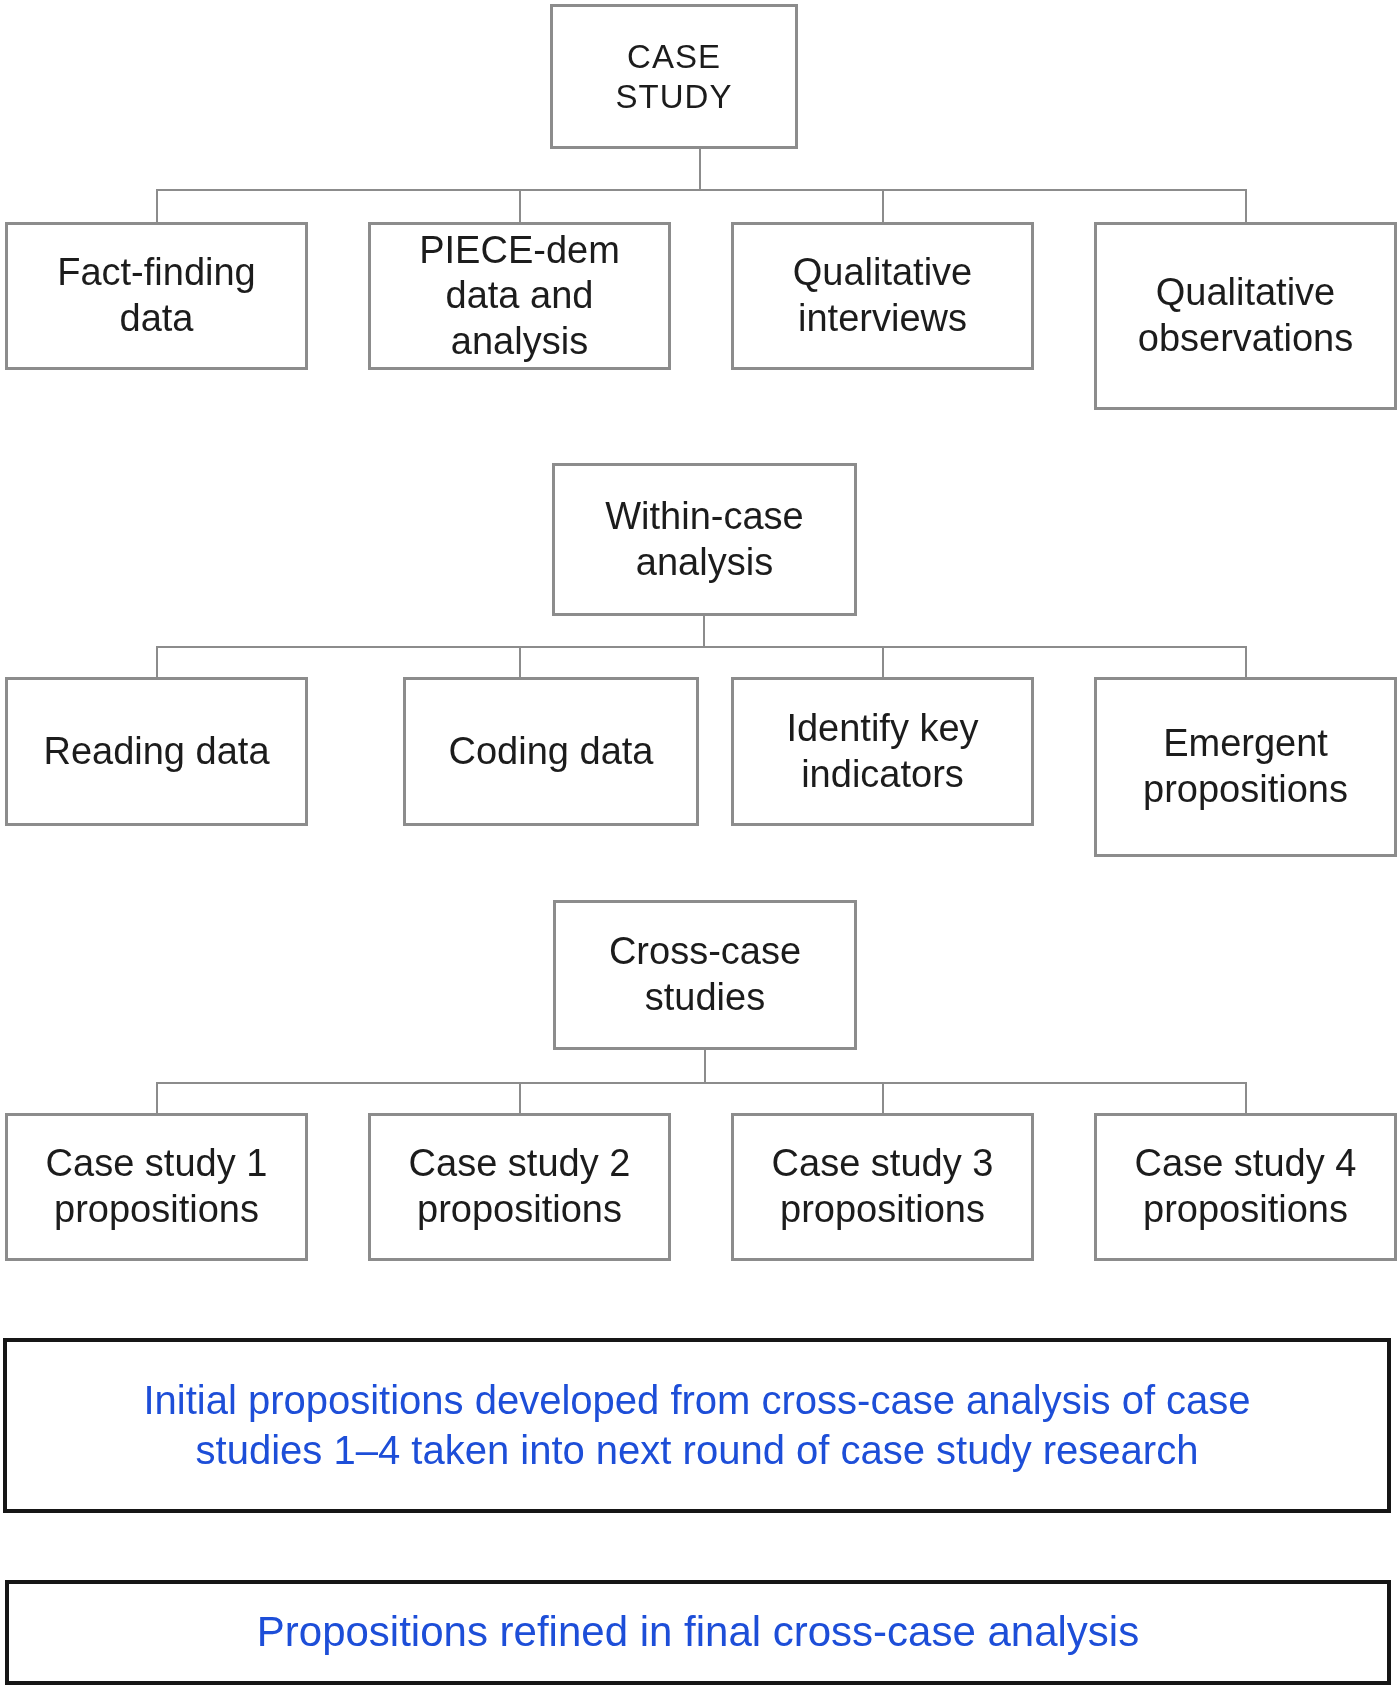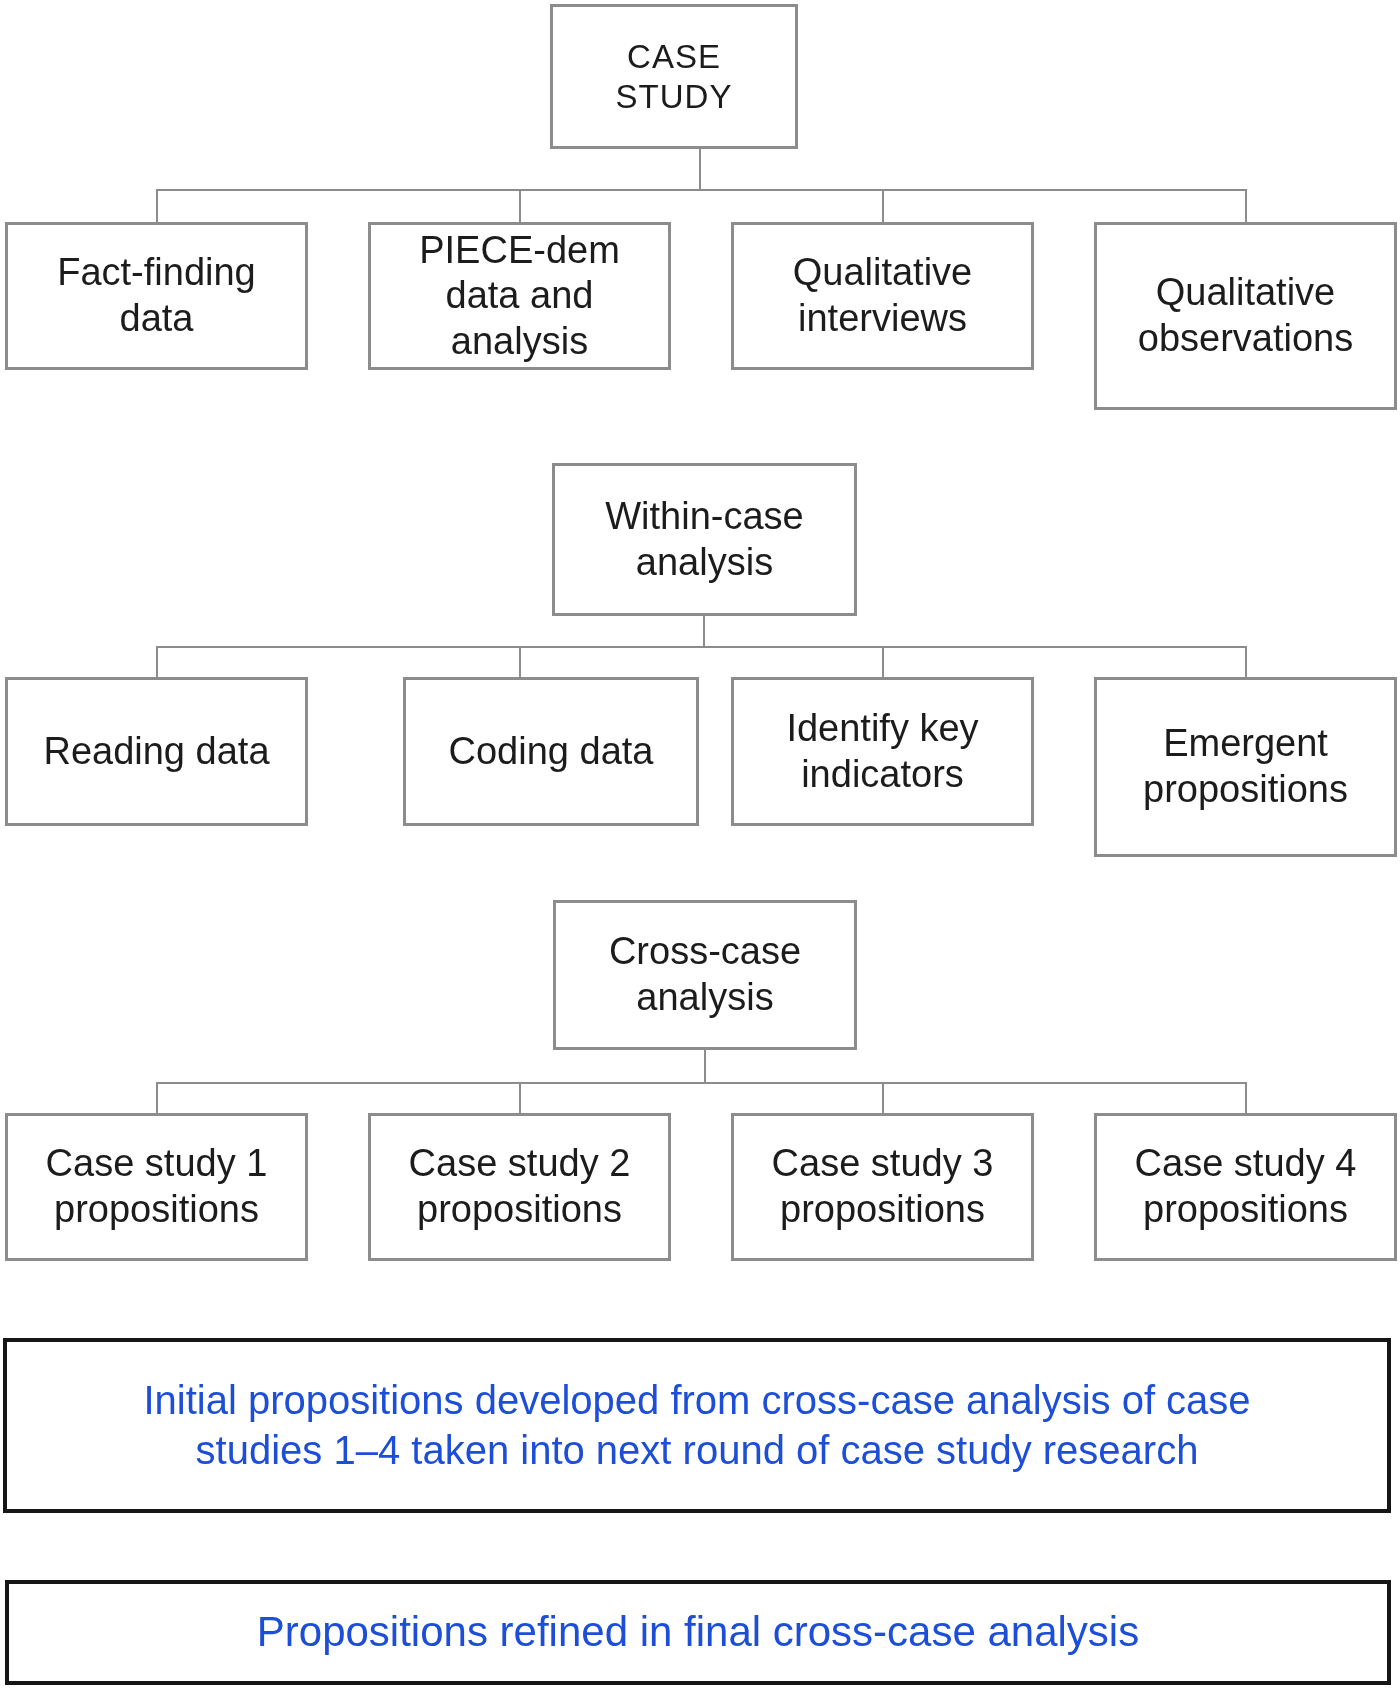--- a/index.html
+++ b/index.html
@@ -85,21 +85,21 @@
   <div class="line" style="left:156px; top:646px; width:2px; height:32px;"></div>
   <div class="line" style="left:519px; top:646px; width:2px; height:32px;"></div>
   <div class="line" style="left:882px; top:646px; width:2px; height:32px;"></div>
   <div class="line" style="left:1245px; top:646px; width:2px; height:32px;"></div>
 
   <div class="node" style="left:5px; top:677px; width:303px; height:149px;">Reading data</div>
   <div class="node" style="left:368px; top:677px; width:296px; height:149px;margin-left:35px;">Coding data</div>
   <div class="node" style="left:731px; top:677px; width:303px; height:149px;">Identify key indicators</div>
   <div class="node" style="left:1094px; top:677px; width:303px; height:180px;">Emergent propositions</div>
 
-  <div class="node" style="left:553px; top:900px; width:304px; height:150px;">Cross-case analysis</div>
+  <div class="node" style="left:553px; top:900px; width:304px; height:150px;">Cross-case studies</div>
 
   <div class="line" style="left:704px; top:1050px; width:2px; height:33px;"></div>
   <div class="line" style="left:156px; top:1082px; width:1091px; height:2px;"></div>
   <div class="line" style="left:156px; top:1082px; width:2px; height:32px;"></div>
   <div class="line" style="left:519px; top:1082px; width:2px; height:32px;"></div>
   <div class="line" style="left:882px; top:1082px; width:2px; height:32px;"></div>
   <div class="line" style="left:1245px; top:1082px; width:2px; height:32px;"></div>
 
   <div class="node" style="left:5px; top:1113px; width:303px; height:148px;">Case study 1 propositions</div>
   <div class="node" style="left:368px; top:1113px; width:303px; height:148px;">Case study 2 propositions</div>

